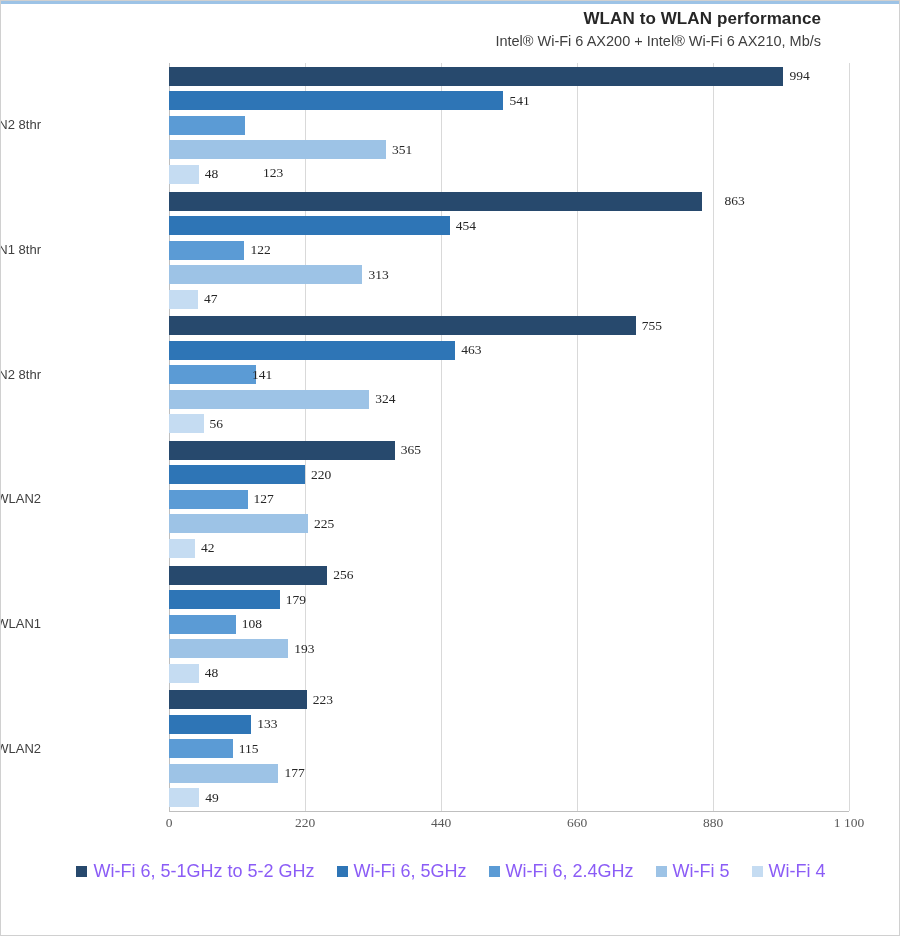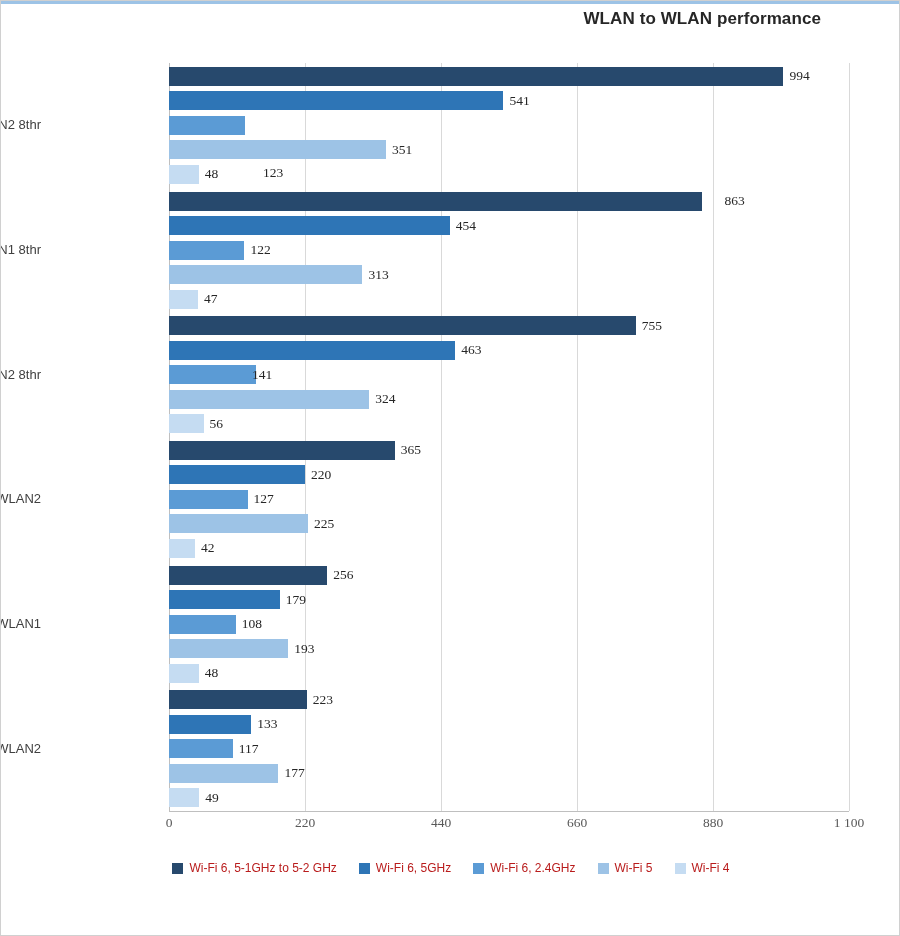--- a/index.html
+++ b/index.html
@@ -87,34 +87,35 @@
   
   #legend {
     position: absolute; left: 0; top: 860px;
     width: 900px;
     display: flex; justify-content: center; align-items: center;
     gap: 22px;
   }
   .legend-item { display: flex; align-items: center; gap: 6px; }
   .legend-swatch { width: 11px; height: 11px; display: inline-block; }
   .legend-text {
-    font-size: 12px; color: #b91c1c;
+    font-size: 18px; color: #8b5cf6;
     white-space: nowrap;
     font-family: "Liberation Sans", sans-serif;
   }
 </style>
 </head>
 <body>
 
 <div id="chart-frame">
 
   <div id="top-accent"></div>
 
   <div id="title-block">
     <div id="chart-title">WLAN to WLAN performance</div>
+    <div id="chart-subtitle">Intel® Wi-Fi 6 AX200 + Intel® Wi-Fi 6 AX210, Mb/s</div>
   </div>
 
   <div id="axis-line-left"></div>
   <div id="axis-baseline"></div>
 
   <div id="plot-area">
     <div id="gridlines">
         <div class="gridline" style="left: 136px;"></div>
         <div class="gridline" style="left: 272px;"></div>
         <div class="gridline" style="left: 408px;"></div>
@@ -225,21 +226,21 @@
         <div class="bar-row" style="top: 627.167px; height: 19px; width: 680px;">
           <div class="bar" title="Wi-Fi 6, 5-1GHz to 5-2 GHz: 223" style="width: 137.855px; background: rgb(39, 73, 109);"></div>
           <span class="bar-label" style="left: 143.855px;">223</span>
         </div>
         <div class="bar-row" style="top: 651.667px; height: 19px; width: 680px;">
           <div class="bar" title="Wi-Fi 6, 5GHz: 133" style="width: 82.2182px; background: rgb(46, 117, 182);"></div>
           <span class="bar-label" style="left: 88.2182px;">133</span>
         </div>
         <div class="bar-row" style="top: 676.167px; height: 19px; width: 680px;">
           <div class="bar" title="Wi-Fi 6, 2.4GHz: 103" style="width: 63.6727px; background: rgb(91, 155, 213);"></div>
-          <span class="bar-label" style="left: 69.6727px;">117</span>
+          <span class="bar-label" style="left: 69.6727px;">115</span>
         </div>
         <div class="bar-row" style="top: 700.667px; height: 19px; width: 680px;">
           <div class="bar" title="Wi-Fi 5: 177" style="width: 109.418px; background: rgb(157, 195, 230);"></div>
           <span class="bar-label" style="left: 115.418px;">177</span>
         </div>
         <div class="bar-row" style="top: 725.167px; height: 19px; width: 680px;">
           <div class="bar" title="Wi-Fi 4: 49" style="width: 30.2909px; background: rgb(197, 220, 242);"></div>
           <span class="bar-label" style="left: 36.2909px;">49</span>
         </div>
       </div>

